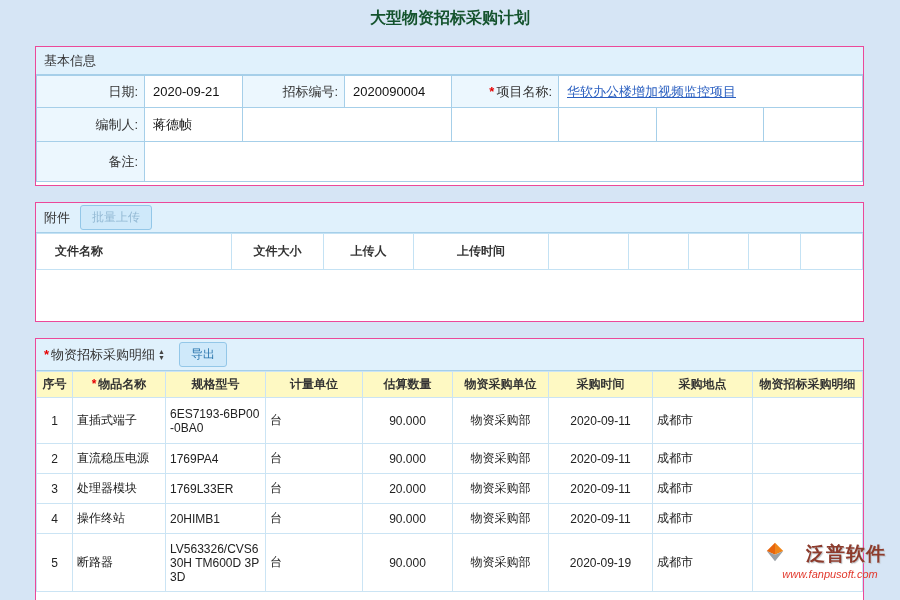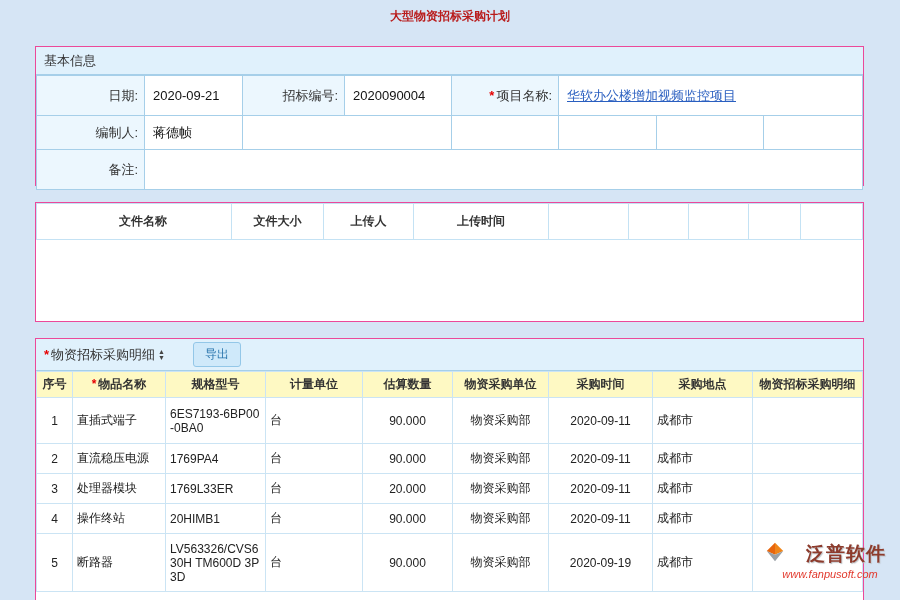--- a/index.html
+++ b/index.html
@@ -5,21 +5,21 @@
   * { box-sizing: border-box; margin: 0; padding: 0; }
   html, body { width: 900px; height: 600px; }
   body {
     position: relative;
     overflow: hidden;
     background: #d6e5f5;
     font-family: "Liberation Sans", "DejaVu Sans", sans-serif;
   }
   .page-title {
     position: absolute; top: 8px; left: 0; width: 100%;
-    text-align: center; font-size: 12px; font-weight: bold; color: #b91c1c;
+    text-align: center; font-size: 16px; font-weight: bold; color: #14532d;
   }
   .panel {
     position: absolute; left: 35px; width: 829px;
     background: #fff; border: 1px solid #ec4899;
   }
   #basic-panel  { top: 46px;  height: 140px; }
   #attach-panel { top: 202px; height: 120px; }
   #detail-panel { top: 338px; height: 272px; }
   .panel-header {
     display: flex; align-items: center;
@@ -36,28 +36,28 @@
   .info-table .lbl { background: #ecf7fe; text-align: right; padding-right: 6px; color: #333; }
   .info-table .val { background: #fff; padding-left: 8px; color: #111; }
   .req { color: #e60000; margin-right: 2px; font-weight: bold; }
   a.link { color: #2a5fc0; text-decoration: underline; font-size: 13px; cursor: pointer; }
 
   .btn {
     border: 1px solid #93c7e8; background: #cfe9fa; border-radius: 3px;
     font-size: 12px; padding: 3px 11px; cursor: pointer; font-family: inherit;
   }
   .btn-muted  { color: #93b9d4; margin-left: 10px; }
-  .btn-export { color: #2a76ad; margin-left: 28px; text-align: center; }
+  .btn-export { color: #2a76ad; margin-left: 14px; text-align: center; }
 
   .attach-table th {
     border: 1px solid #c4e2f4; background: #fff;
     font-size: 12px; font-weight: bold; color: #333;
     height: 36px; text-align: center; overflow: hidden;
   }
-  .attach-table th.first { text-align: center; padding-left: 18px; }
+  .attach-table th.first { text-align: left; padding-left: 18px; }
   .attach-empty { height: 50px; background: #fff; }
 
   .detail-table th {
     border: 1px solid #cbe4f4; background: #fef9c3;
     font-size: 12px; font-weight: bold; color: #333;
     height: 26px; text-align: center; overflow: hidden;
   }
   .detail-table td {
     border: 1px solid #cbe4f4; background: #fff;
     font-size: 12px; color: #222; padding: 2px 4px;
@@ -99,21 +99,21 @@
       <col style="width:108px">
         <col style="width:98px">
         <col style="width:102px">
         <col style="width:107px">
       <col style="width:107px">
         <col style="width:98px">
         <col style="width:107px">
         <col style="width:99px">
     </colgroup>
     <tbody>
-        <tr style="height:40px">
+        <tr style="height:32px">
       <td class="lbl">日期:</td>
       <td class="val">2020-09-21</td>
       <td class="lbl">招标编号:</td>
       <td class="val">2020090004</td>
       <td class="lbl"><span class="req">*</span><span>项目名称:</span></td>
       <td class="val" colspan="3">
         <a class="link">华软办公楼增加视频监控项目</a>
       </td>
     </tr>
     <tr style="height:34px">
@@ -127,20 +127,24 @@
     </tr>
     <tr style="height:40px">
       <td class="lbl">备注:</td>
       <td class="val" colspan="7"></td>
     </tr>
   </tbody>
     </table>
 </section>
 
 <section class="panel" id="attach-panel">
+  <div class="panel-header">
+    <span>附件</span>
+    <button class="btn btn-muted">批量上传</button>
+  </div>
   <table class="attach-table">
     <colgroup>
       <col style="width:195px">
         <col style="width:92px">
         <col style="width:90px">
         <col style="width:135px">
       <col style="width:80px">
         <col style="width:60px">
         <col style="width:60px">
         <col style="width:52px">

